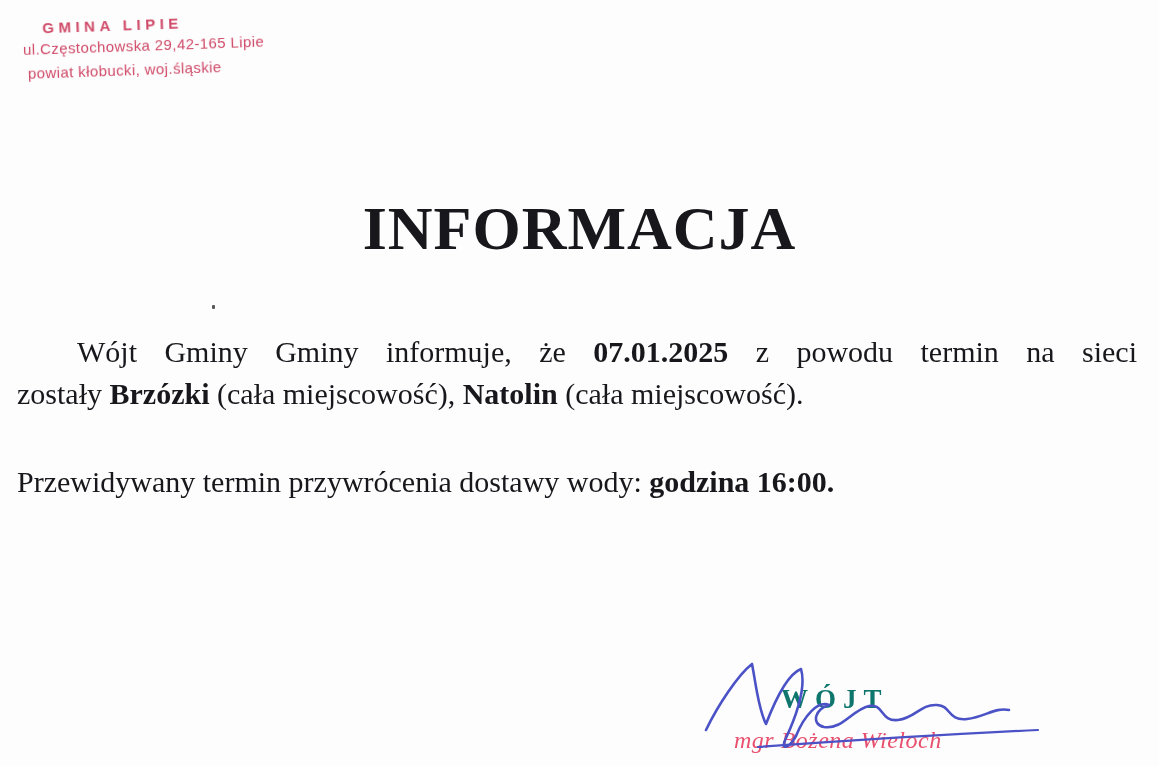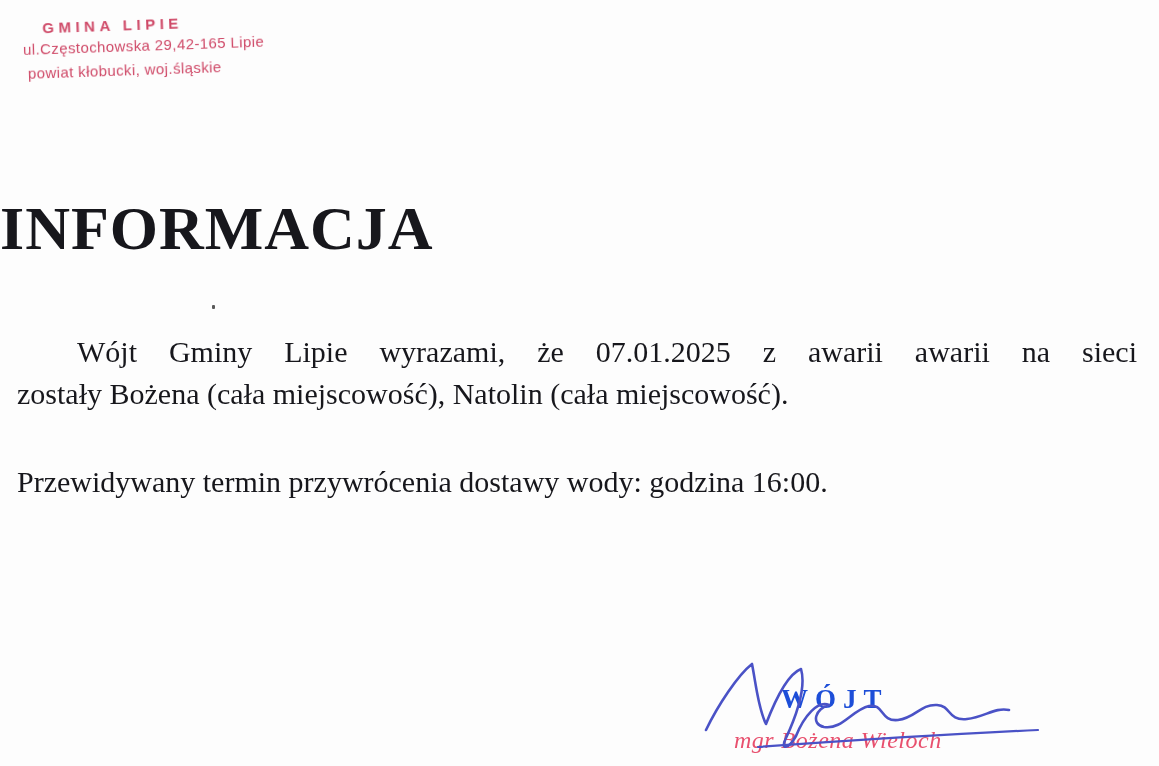--- a/index.html
+++ b/index.html
@@ -51,40 +51,41 @@
     right: 28px;
     font-size: 30px;
   }
 
   
   .doc-title {
     position: absolute;
     top: 193px;
     left: 0;
     width: 100%;
+    text-align: center;
     font-size: 62px;
     font-weight: 700;
     letter-spacing: 1px;
   }
 
   
   .body-block {
     position: absolute;
     left: 17px;
     width: 1120px;
     top: 331px;
     font-size: 30px;
     line-height: 42px;
   }
   .body-line { width: 100%; }
   .body-line.fj { text-align: justify; text-align-last: justify; }
   .body-line.indent { text-indent: 60px; }
   .para2 { position: absolute; left: 17px; top: 461px; font-size: 30px; line-height: 42px; }
   .para3 { position: absolute; left: 17px; top: 512px; font-size: 30px; line-height: 42px; }
-  b { font-weight: 400; }
+  b { font-weight: 700; }
 
   
   .closing {
     position: absolute;
     left: 696px;
     top: 621px;
     font-size: 31px;
   }
   .sig-stamp-title {
     position: absolute;
@@ -136,29 +137,29 @@
     <div class="l2">ul.Częstochowska 29,42-165 Lipie</div>
     <div class="l3">powiat kłobucki, woj.śląskie</div>
   </div>
 
 
   <div class="doc-title">INFORMACJA</div>
 
   <div class="speck"></div>
 
   <div class="body-block" id="para1">
-      <div class="body-line fj indent"><span>Wójt Gminy Lipie wyrazami, że </span><b>07.01.2025</b><span> z awarii awarii na sieci</span></div>
-      <div class="body-line"><span>zostały </span><b>Bożena</b><span> (cała miejscowość), </span><b>Natolin</b><span> (cała miejscowość).</span></div>
+      <div class="body-line fj indent"><span>Wójt Gminy Gminy informuje, że </span><b>07.01.2025</b><span> z powodu termin na sieci</span></div>
+      <div class="body-line"><span>zostały </span><b>Brzózki</b><span> (cała miejscowość), </span><b>Natolin</b><span> (cała miejscowość).</span></div>
     </div>
 
   <div class="para2"><span>Przewidywany termin przywrócenia dostawy wody: </span><b>godzina 16:00.</b></div>
 
 
 
-  <div class="sig-stamp-title" style="color: #1d4ed8;">WÓJT</div>
+  <div class="sig-stamp-title" style="color: #0f766e;">WÓJT</div>
   <div class="sig-stamp-name" style="color: rgb(232, 80, 110);">mgr Bożena Wieloch</div>
 
   <svg class="sig-ink" viewBox="0 0 360 115" xmlns="http://www.w3.org/2000/svg">
     <g id="ink-strokes" fill="none" stroke-linecap="round" stroke-linejoin="round" stroke="#4a52c6">
       <path stroke-width="2.6" d="M 18 80
         C 30 55, 50 25, 64 14
         C 68 34, 70 58, 78 74
         C 88 48, 100 24, 113 19
         C 118 36, 110 62, 98 88
         C 92 100, 100 100, 108 86

